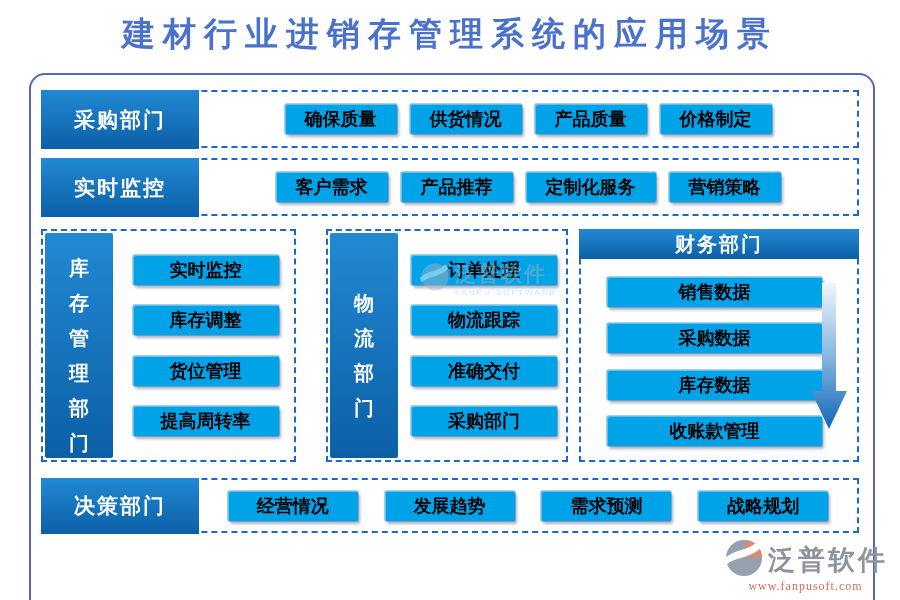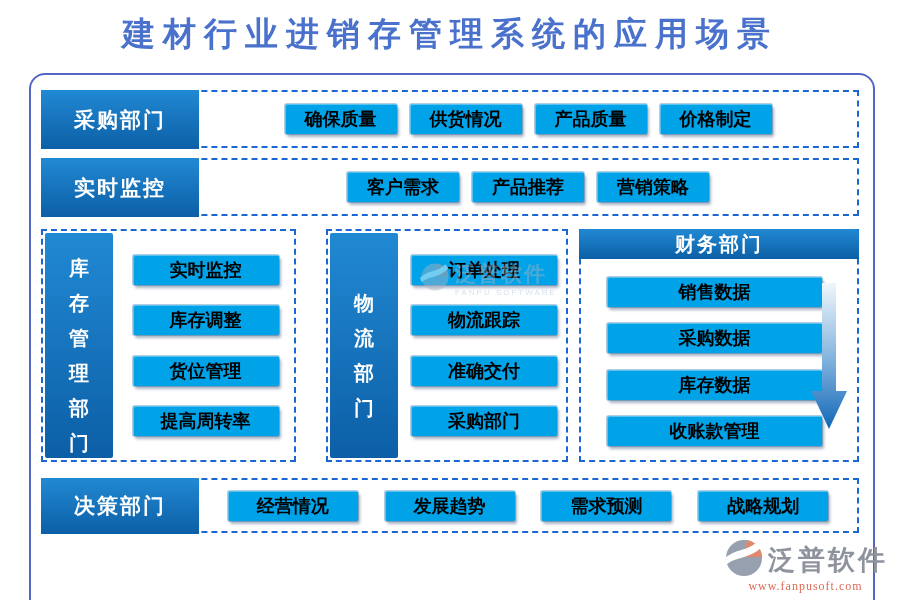--- a/index.html
+++ b/index.html
@@ -94,20 +94,21 @@
         <div class="btn">产品质量</div>
         <div class="btn">价格制定</div>
       </div>
     </section>
 
     <section class="dashedbox row row-sales">
       <div class="row-label">实时监控</div>
       <div class="row-items">
         <div class="btn">客户需求</div>
         <div class="btn">产品推荐</div>
+        <div class="btn">定制化服务</div>
         <div class="btn">营销策略</div>
       </div>
     </section>
 
     <div class="mid">
 
       <section class="dashedbox col-inventory">
         <div class="v-label">
           <span>库存管理部门</span>
         </div>

